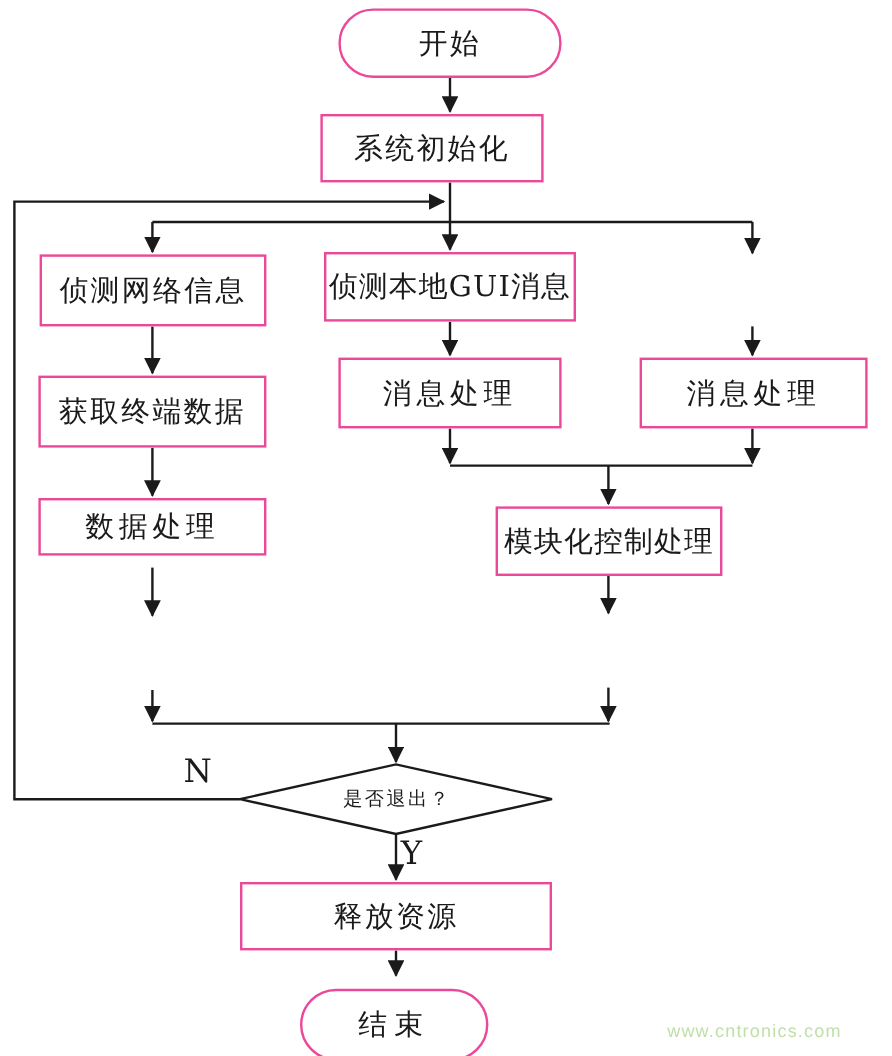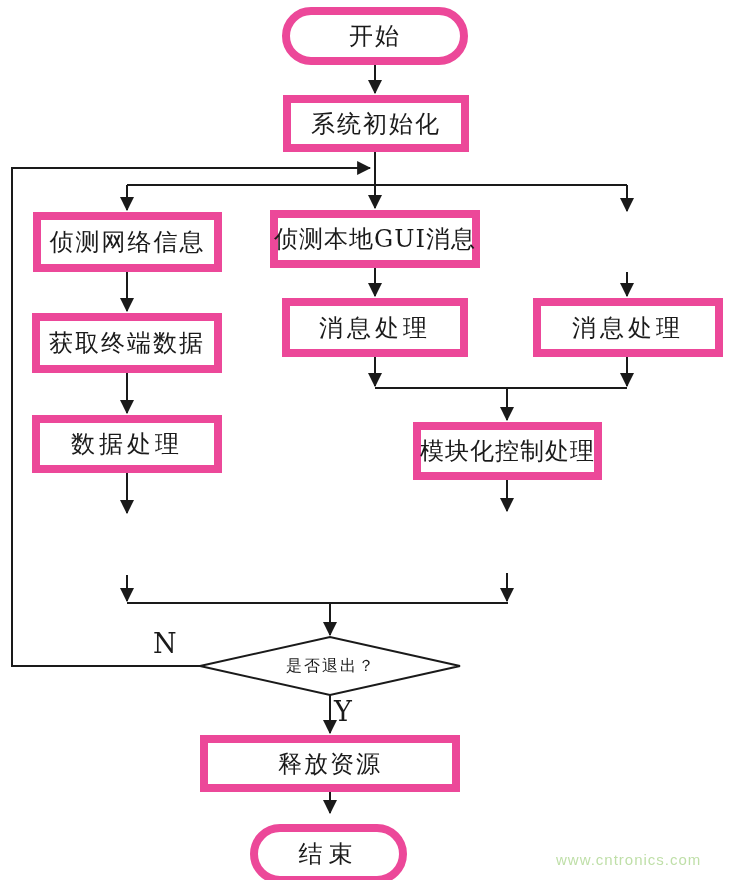--- a/index.html
+++ b/index.html
@@ -8,21 +8,21 @@
     position:relative; width:743px; height:880px; background:#ffffff;
     font-family:"DejaVu Serif","Liberation Serif",serif; color:#1a1a1a;
     overflow:hidden;
   }
   .connectors { position:absolute; left:0; top:0; width:743px; height:880px; }
   .connectors path, .connectors polygon { stroke:#1a1a1a; stroke-width:2; fill:none; }
   .connectors polygon { fill:#ffffff; }
   .connectors .arrowhead { fill:#1a1a1a; stroke:none; }
   .node {
     position:absolute; display:flex; align-items:center; justify-content:center;
-    border:8px solid #ec4899; background:#ffffff;
+    border:2px solid #ec4899; background:#ffffff;
     font-size:24px; letter-spacing:2px; white-space:nowrap; text-align:center;
   }
   .pill { border-radius:30px; }
   .overlay-label {
     position:absolute; display:flex; align-items:center; justify-content:center;
     background:transparent; border:none;
     font-size:16px; letter-spacing:2px; white-space:nowrap;
   }
   .edge-label { position:absolute; font-size:27px; letter-spacing:0; }
   .watermark {
@@ -64,34 +64,34 @@
     <path d="M127 603 H508"></path>
     <path d="M330 603 V635" marker-end="url(#arw)"></path>
     <path d="M330 695 V733" marker-end="url(#arw)"></path>
     <path d="M330 792 V813" marker-end="url(#arw)"></path>
 
     <polygon points="200,666 330,637 460,666 330,695"></polygon>
   </svg>
 
   <div class="node pill" style="left:282px;top:7px;width:186px;height:58px">开始</div>
 
-  <div class="node" style="left:283px;top:95px;width:186px;height:57px">系统初始化</div>
+  <div class="node" style="left:267px;top:95px;width:186px;height:57px">系统初始化</div>
 
   <div class="node" style="left:33px;top:212px;width:189px;height:60px">侦测网络信息</div>
 
   <div class="node" style="left:270px;top:210px;width:210px;height:58px;letter-spacing:1px">侦测本地GUI消息</div>
 
 
   <div class="node" style="left:282px;top:298px;width:186px;height:59px;letter-spacing:4px">消息处理</div>
 
   <div class="node" style="left:533px;top:298px;width:190px;height:59px;letter-spacing:4px">消息处理</div>
 
   <div class="node" style="left:32px;top:313px;width:190px;height:60px">获取终端数据</div>
 
-  <div class="node" style="left:32px;top:415px;width:190px;height:58px;letter-spacing:4px">数据处理</div>
+  <div class="node" style="left:32px;top:415px;width:190px;height:48px;letter-spacing:4px">数据处理</div>
 
 
   <div class="node" style="left:413px;top:422px;width:189px;height:58px;letter-spacing:1px">模块化控制处理</div>
 
 
   <div class="overlay-label" style="left:241px;top:650px;width:180px;height:32px">是否退出？</div>
 
   <div class="node" style="left:200px;top:735px;width:260px;height:57px">释放资源</div>
 
   <div class="node pill" style="left:250px;top:824px;width:157px;height:60px;letter-spacing:6px">结束</div>

